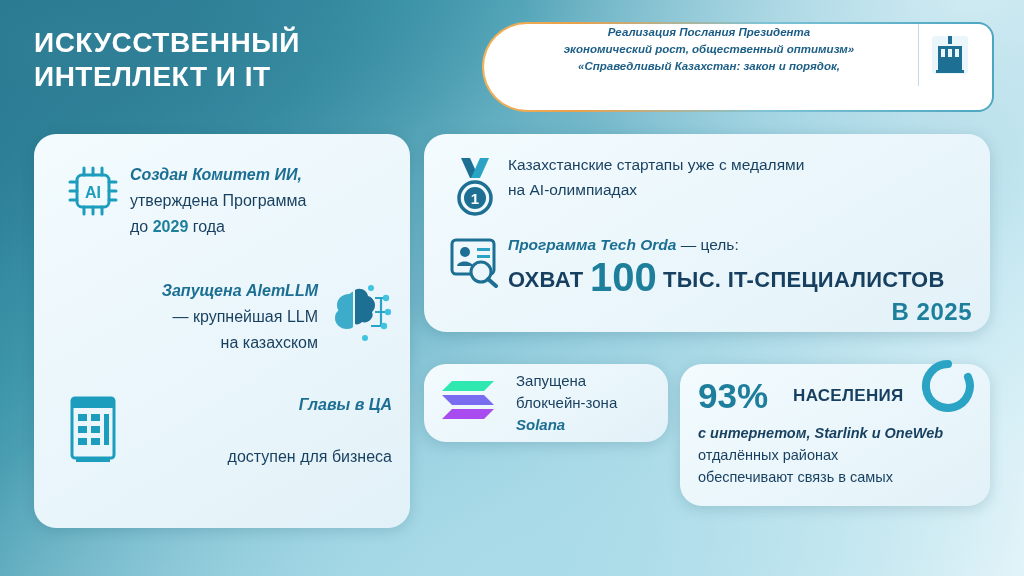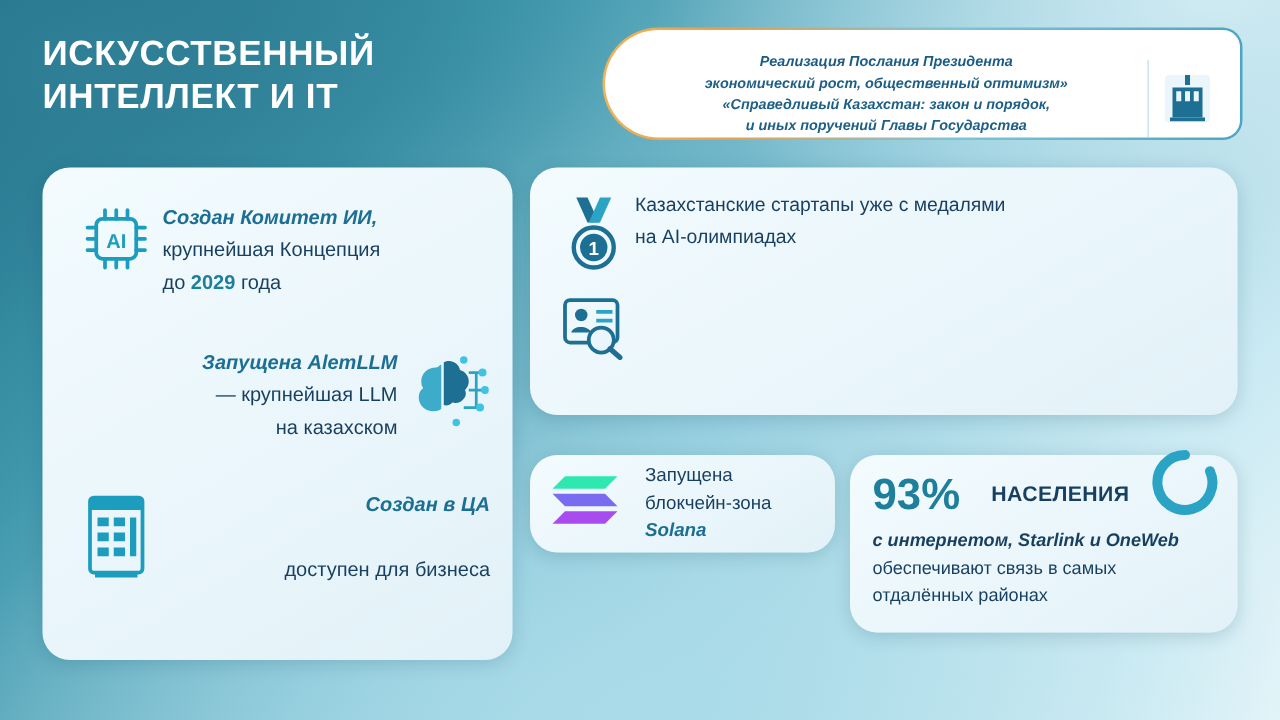--- a/index.html
+++ b/index.html
@@ -32,21 +32,21 @@
     position: absolute; left: 482px; top: 22px;
     width: 512px; height: 90px;
     background: linear-gradient(90deg, #f0b25a 0%, #e9a04a 18%, #7fc3d6 55%, #4ba6c0 100%);
     border-radius: 45px 16px 16px 45px;
     padding: 2px;
   }
   .pres-inner {
     width: 100%; height: 100%;
     background: #ffffff;
     border-radius: 44px 14px 14px 44px;
-    display: flex; align-items: flex-end;
+    display: flex; align-items: flex-start;
     padding-left: 22px;
   }
   .pres-text {
     flex: 1;
     text-align: center;
     color: #1d5f86;
     font-size: 11.5px;
     line-height: 17px;
     font-style: italic;
     font-weight: bold;
@@ -126,21 +126,20 @@
   <span class="l2">ИСКУССТВЕННЫЙ</span>
   <span class="l2">ИНТЕЛЛЕКТ И IT</span>
 </div>
 
 <div class="pres-banner">
   <div class="pres-inner">
     <div class="pres-text">
       <div class="row1">Реализация Послания Президента</div>
       <div>экономический рост, общественный оптимизм»</div>
       <div>«Справедливый Казахстан: закон и порядок,</div>
-      <div>и иных поручений Главы Государства</div>
     </div>
     <div class="logo-box">
       <svg width="44" height="46" viewBox="0 0 44 46" aria-hidden="true">
         <rect x="4" y="4" width="36" height="38" rx="3" fill="#eaf6fb"></rect>
         <rect x="20" y="4" width="4" height="8" fill="#1d6f93"></rect>
         <rect x="10" y="14" width="24" height="24" fill="#1d6f93"></rect>
         <rect x="13" y="17" width="4" height="8" fill="#eaf6fb"></rect>
         <rect x="20" y="17" width="4" height="8" fill="#eaf6fb"></rect>
         <rect x="27" y="17" width="4" height="8" fill="#eaf6fb"></rect>
         <rect x="8" y="38" width="28" height="3" fill="#1d6f93"></rect>
@@ -156,21 +155,21 @@
       <svg width="58" height="58" viewBox="0 0 58 58" aria-hidden="true">
         <rect x="13" y="13" width="32" height="32" rx="5" fill="none" stroke="#1d9dbd" stroke-width="3"></rect>
         <text x="29" y="36" font-family="Liberation Sans, sans-serif" font-size="16" font-weight="bold" fill="#1d9dbd" text-anchor="middle">AI</text>
         <g stroke="#1d9dbd" stroke-width="3" stroke-linecap="round">
           <path d="M20 13V6M29 13V6M38 13V6M20 45v7M29 45v7M38 45v7M13 20H6M13 29H6M13 38H6M45 20h7M45 29h7M45 38h7"></path>
         </g>
       </svg>
     </div>
     <div class="l-txt">
       <span class="bluebold">Создан Комитет ИИ,</span><br>
-      <span>крупнейшая Концепция</span><br>
+      <span>утверждена Программа</span><br>
       <span>до </span><span class="teal">2029</span><span> года</span>
     </div>
   </div>
 
   <div class="lrow" id="lrow2">
     <div class="l-ico">
       <svg width="72" height="70" viewBox="0 0 72 70" aria-hidden="true">
         <path d="M30 16c-7 0-12 5-12 11 0 2 .5 4 1.5 5.5C17 34 16 37 16 40c0 6 5 11 12 11 3 0 5-1 6-2V14c-1-1-2 2-4 2z" fill="#2aa3c4" opacity="0.9"></path>
         <path d="M36 12c5-3 12 0 13 6 4 1 7 5 7 9 0 3-1 5-3 7 1 2 1 5-1 7-2 3-6 4-9 3-2 2-5 3-7 2V12z" fill="#1d6f93"></path>
         <g stroke="#2aa3c4" stroke-width="2.2" fill="none">
@@ -203,21 +202,21 @@
           <rect x="16" y="34" width="9" height="7"></rect>
             <rect x="29" y="34" width="9" height="7"></rect>
           <rect x="16" y="46" width="9" height="7"></rect>
             <rect x="29" y="46" width="9" height="7"></rect>
           <rect x="42" y="22" width="5" height="31"></rect>
         </g>
         <rect x="14" y="66" width="34" height="4" fill="#1d9dbd"></rect>
       </svg>
     </div>
     <div class="l-txt">
-      <span class="bluebold">Создан в ЦА</span><br>
+      <span class="bluebold">Главы в ЦА</span><br>
       <br>
       <span>доступен для бизнеса</span>
     </div>
   </div>
 </div>
 
 <div class="card" id="card-rt">
 
   <div class="rrow" id="rrow1">
     <div class="r-ico">
@@ -243,20 +242,29 @@
         <path d="M9 30c1-6 14-6 16 0z" fill="#1d6f93"></path>
         <g fill="#2aa3c4">
             <rect x="29" y="12" width="13" height="3"></rect>
             <rect x="29" y="19" width="13" height="3"></rect>
             <rect x="29" y="26" width="9" height="3"></rect>
           </g>
         <circle cx="33" cy="36" r="10" fill="#eaf6fb" stroke="#1d6f93" stroke-width="3"></circle>
         <path d="M40 43l8 7" stroke="#1d6f93" stroke-width="4" stroke-linecap="round"></path>
       </svg>
     </div>
+    <div class="r-txt">
+      <div>
+        <span class="bluebold">Программа Tech Orda</span><span> — цель:</span>
+      </div>
+      <div>
+        <span class="cap">ОХВАТ </span><span class="big-num">100</span><span class="cap"> ТЫС. IT-СПЕЦИАЛИСТОВ</span>
+        <span class="cap2">В 2025</span>
+      </div>
+    </div>
   </div>
 </div>
 
 <div class="card" id="card-solana">
   <div class="sol-wrap">
     <div>
       <svg width="62" height="56" viewBox="0 0 62 56" aria-hidden="true">
         <path d="M12 8h42l-10 10H2z" fill="#2ee8b0"></path>
         <path d="M2 22h42l10 10H12z" fill="#7a6cf0"></path>
         <path d="M12 36h42l-10 10H2z" fill="#a84cf0"></path>
@@ -277,16 +285,16 @@
         <path d="M28 6a22 22 0 1 0 20 13" fill="none" stroke="#2aa3c4" stroke-width="8" stroke-linecap="round"></path>
       </svg>
     </div>
     <div class="net-head">
       <span class="pct">93%</span>
       <span class="pct-lbl">НАСЕЛЕНИЯ</span>
     </div>
     <div class="net-l2 it">
       <b>с интернетом, Starlink и OneWeb</b>
     </div>
+    <div class="net-l3">отдалённых районах</div>
     <div class="net-l3">обеспечивают связь в самых</div>
-    <div class="net-l3">отдалённых районах</div>
   </div>
 </div>
 
 </body></html>

